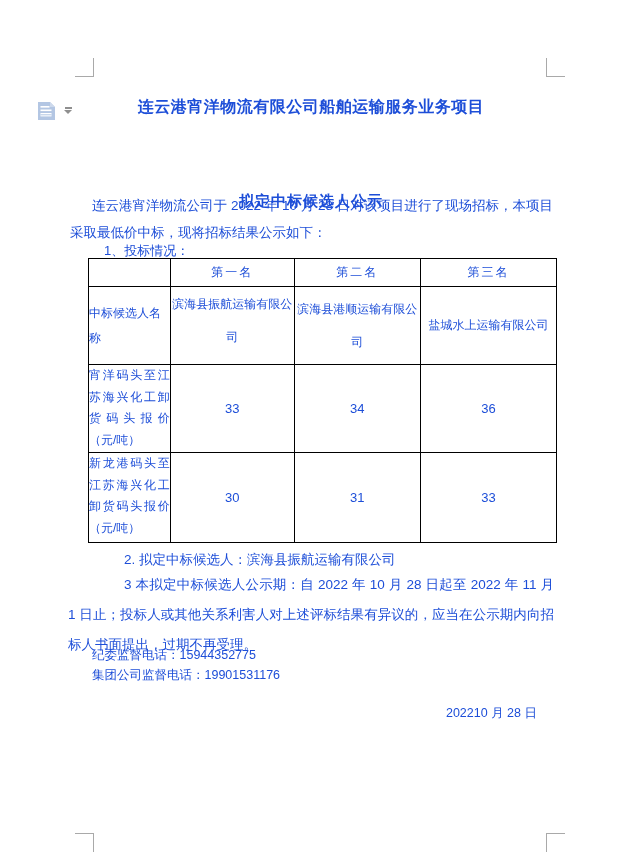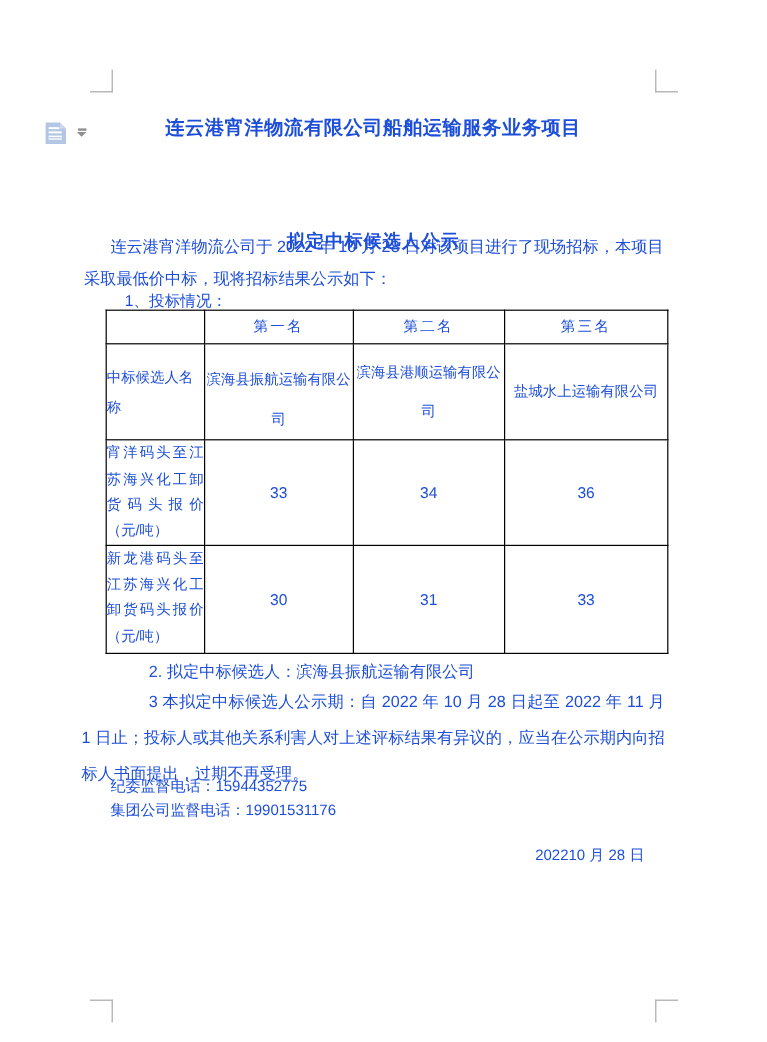--- a/index.html
+++ b/index.html
@@ -38,21 +38,21 @@
   table.bid{position:absolute;left:88px;top:258px;width:469px;border-collapse:collapse;
             table-layout:fixed;font-size:12px;}
   table.bid td{border:1px solid #000;padding:0;overflow:hidden;}
   tr.r0{height:28px;margin-top:28px;}
   tr.r1{height:78px;}
   tr.r2{height:88px;}
   tr.r3{height:90px;padding-left:18px;}
   td.head{text-align:center;vertical-align:middle;letter-spacing:2px;}
   td.rowlabel{vertical-align:middle;line-height:25px;padding:0 10px;}
   td.company{text-align:center;vertical-align:middle;line-height:33px;padding:0 13px;line-break:strict;}
-  td.company.first{vertical-align:top;padding-top:13px;}
+  td.company.first{vertical-align:top;padding-top:1px;}
   td.pricelabel{text-align:justify;vertical-align:top;line-height:21.5px;padding:3px 4px 0 5px;
                 line-break:strict;font-size:12px;}
   td.num{text-align:center;vertical-align:middle;font-size:13px;}
 </style>
 </head>
 <body>
 
 <div class="screen">
 
   <div class="crop tl"></div>

